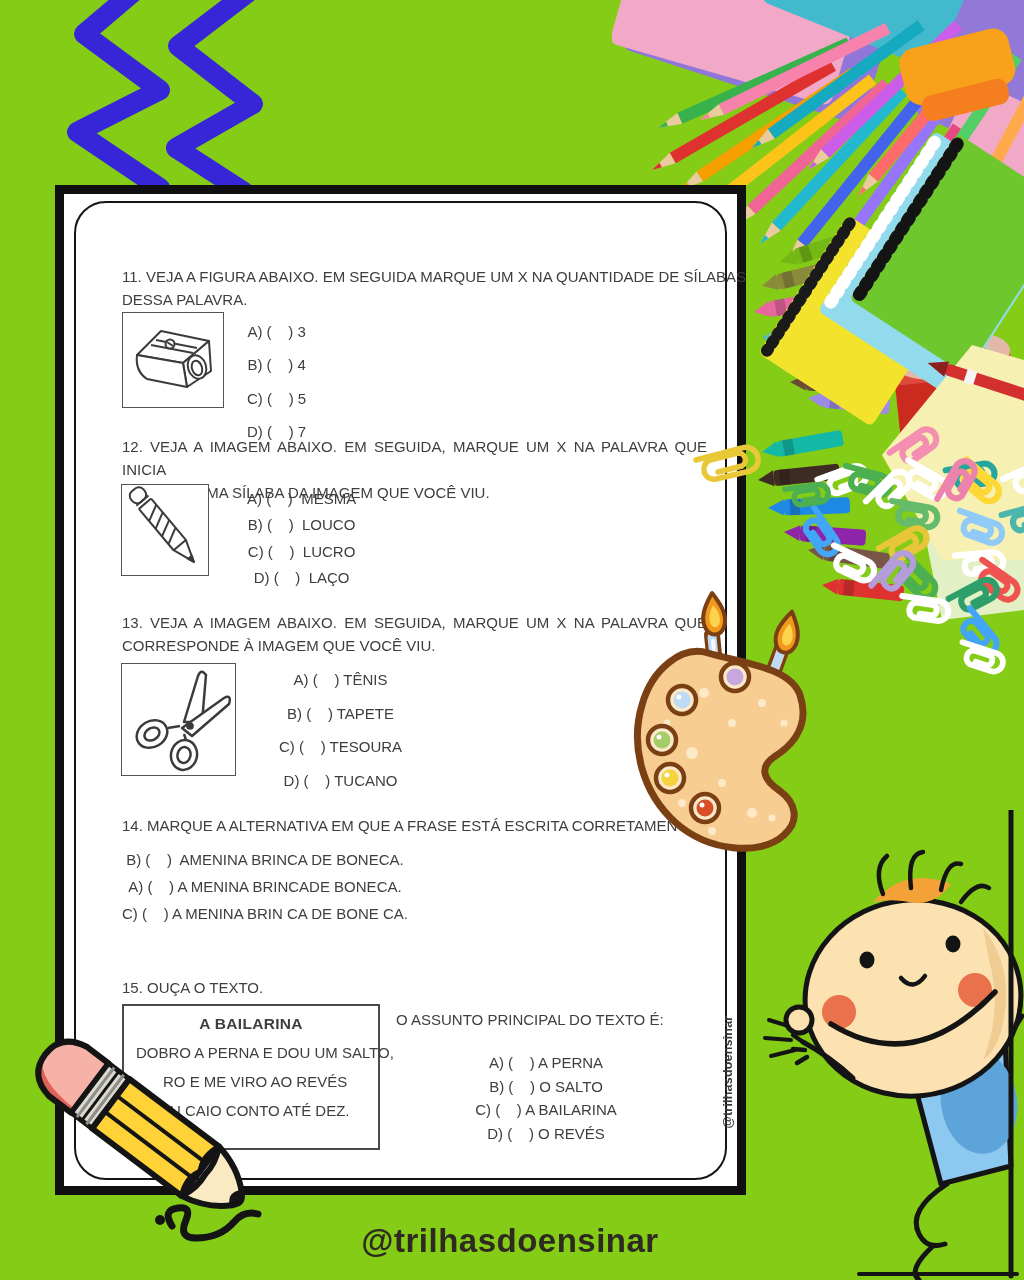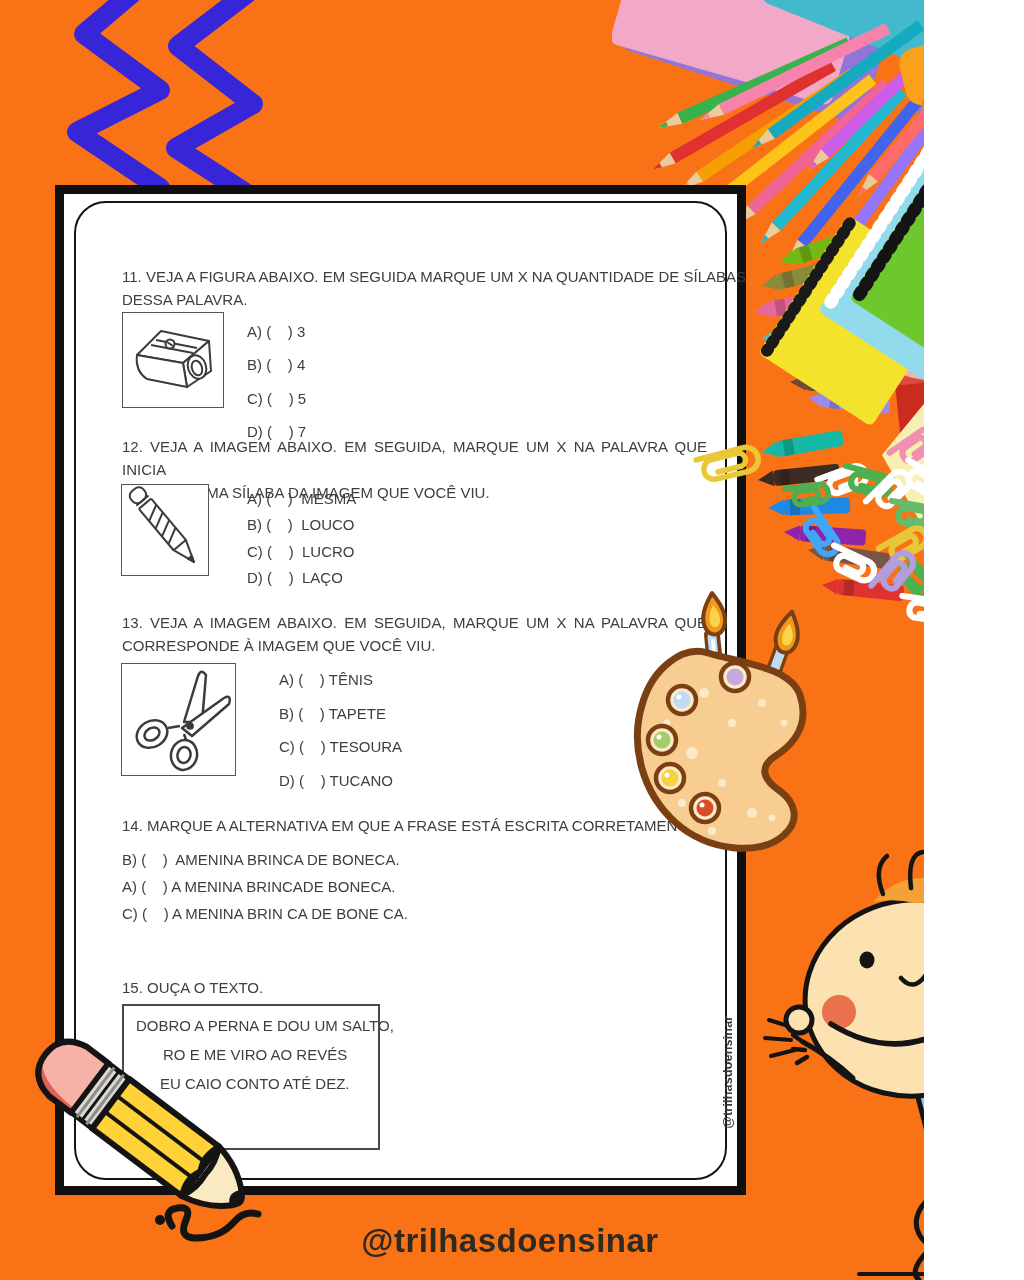--- a/index.html
+++ b/index.html
@@ -1,30 +1,30 @@
 <!DOCTYPE html>
 <html><head>
 <meta charset="utf-8">
 <style>
   html,body{margin:0;padding:0;}
   body{width:1024px;height:1280px;overflow:hidden;font-family:"Liberation Sans","DejaVu Sans",sans-serif;}
-  #stage{position:relative;width:924px;height:1280px;background:#f97316;overflow:hidden;}
+  #stage{position:relative;width:1024px;height:1280px;background:#84cc16;overflow:hidden;}
   svg{display:block;}
   .abs{position:absolute;}
   
   #zigzag{left:0;top:0;z-index:1;}
   #collage{left:612px;top:0;z-index:1;}
   
   #paper{left:55px;top:185px;width:691px;height:1010px;background:#ffffff;border:9px solid #101010;box-sizing:border-box;z-index:2;}
   #inner-border{position:absolute;left:10px;top:7px;right:10px;bottom:6px;border:2.5px solid #141414;border-radius:32px;}
   .q{position:absolute;font-size:15px;color:#3e3e3e;line-height:23px;}
   .qline{white-space:nowrap;}
   .jline{white-space:normal;text-align:justify;text-align-last:justify;}
   .figbox{position:absolute;background:#fff;border:1.6px solid #555;box-sizing:border-box;}
-  .opts{position:absolute;font-size:15px;color:#3e3e3e;}
+  .opts{position:absolute;font-size:15px;color:#3e3e3e;text-align:center;}
   .opt{white-space:pre;}
   .lh33 .opt{line-height:33.4px;}
   .lh27 .opt{line-height:26.4px;}
   .lh335 .opt{line-height:33.5px;}
   .lh270 .opt{line-height:27px;}
   .lh235 .opt{line-height:23.5px;}
   #poem-box{position:absolute;left:58px;top:810px;width:258px;height:146px;border:2px solid #4a4a4a;box-sizing:border-box;font-size:15px;color:#3e3e3e;}
   #poem-title{font-weight:bold;text-align:center;padding-top:9px;font-size:15.5px;letter-spacing:.3px;}
   .poem-line{line-height:29px;white-space:nowrap;}
   #poem-lines{margin-top:5px;}
@@ -260,24 +260,34 @@
     <div class="opts lh270" style="left:58px;top:652px;">
       <div class="opt">B) (    )  AMENINA BRINCA DE BONECA.</div>
       <div class="opt">A) (    ) A MENINA BRINCADE BONECA.</div>
       <div class="opt">C) (    ) A MENINA BRIN CA DE BONE CA.</div>
     </div>
 
     <div class="q" style="left:58px;top:782px;">
       <div class="qline">15. OUÇA O TEXTO.</div>
     </div>
     <div id="poem-box">
+      <div id="poem-title">A BAILARINA</div>
       <div id="poem-lines">
         <div class="poem-line pl1">DOBRO A PERNA E DOU UM SALTO,</div>
         <div class="poem-line pl2">RO E ME VIRO AO REVÉS</div>
         <div class="poem-line pl3">EU CAIO CONTO ATÉ DEZ.</div>
+      </div>
+    </div>
+    <div id="q15-right">
+      <div id="q15-prompt">O ASSUNTO PRINCIPAL DO TEXTO É:</div>
+      <div id="q15-opts" class="opts lh235" style="position:static;">
+        <div class="opt">A) (    ) A PERNA</div>
+        <div class="opt">B) (    ) O SALTO</div>
+        <div class="opt">C) (    ) A BAILARINA</div>
+        <div class="opt">D) (    ) O REVÉS</div>
       </div>
     </div>
 
     <div id="watermark">@trilhasdoensinar</div>
   </div>
 
   <svg id="palette" class="abs" width="280" height="285" viewBox="0 0 280 285">
     <defs>
       <g id="flame">
         <path d="M0,-18 C-8,-4 -12,8 -6,18 C-1,26 9,25 12,16 C16,4 8,-8 0,-18 Z" fill="#F2991B" stroke="#7B3F14" stroke-width="4" stroke-linejoin="round"></path>

